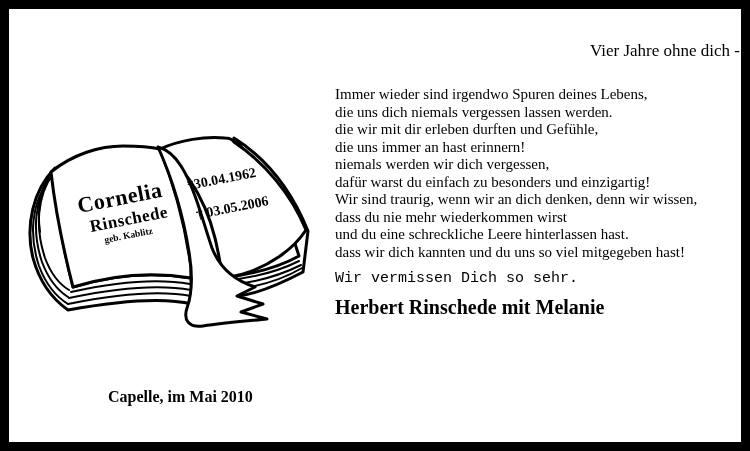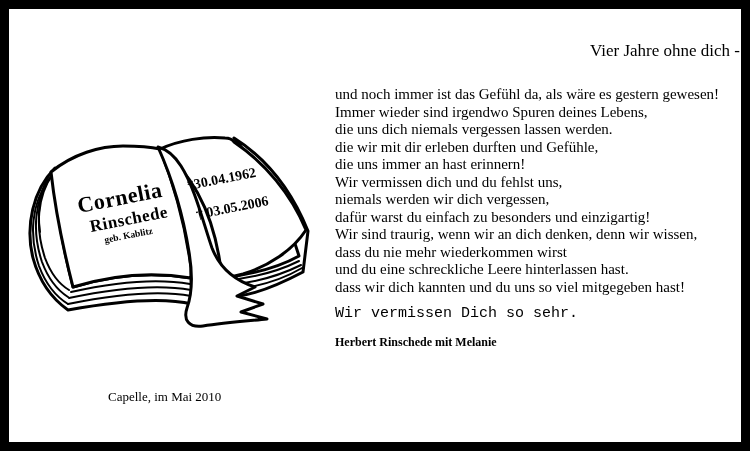--- a/index.html
+++ b/index.html
@@ -66,31 +66,32 @@
     font-size: 15px;
     line-height: 17.5px;
   }
   .memorial-closing {
     font-size: 15px;
     line-height: 17.5px;
     margin-top: 9px;
     font-family: Liberation Mono, monospace;
   }
   .memorial-signature {
-    font-size: 12px;
+    font-size: 20px;
     line-height: 21px;
     font-weight: bold;
     margin-top: 9px;
   }
   .footer-place-date {
     position: absolute;
     left: 108px;
     top: 387px;
-    font-size: 13px;
+    font-size: 16px;
     line-height: 20px;
+    font-weight: bold;
   }
 </style>
 </head>
 <body>
 
 <div class="page">
 
   <div class="frame"></div>
 
   <div class="book-area">
@@ -141,26 +142,24 @@
 
       <text class="book-date" x="163" y="72" transform="rotate(-11 163 72)">*30.04.1962</text>
       <text class="book-date" x="172" y="101" transform="rotate(-11 172 101)">† 03.05.2006</text>
     </svg>
   </div>
 
   <div class="memorial-text">
     <div class="memorial-title">Vier Jahre ohne dich -</div>
 
     <div class="memorial-body">
-      <div>und noch immer ist das Gefühl da, als wäre es gestern gewesen!</div>
       <div>Immer wieder sind irgendwo Spuren deines Lebens,</div>
       <div>die uns dich niemals vergessen lassen werden.</div>
       <div>die wir mit dir erleben durften und Gefühle,</div>
       <div>die uns immer an hast erinnern!</div>
-      <div>Wir vermissen dich und du fehlst uns,</div>
       <div>niemals werden wir dich vergessen,</div>
       <div>dafür warst du einfach zu besonders und einzigartig!</div>
       <div>Wir sind traurig, wenn wir an dich denken, denn wir wissen,</div>
       <div>dass du nie mehr wiederkommen wirst</div>
       <div>und du eine schreckliche Leere hinterlassen hast.</div>
       <div>dass wir dich kannten und du uns so viel mitgegeben hast!</div>
     </div>
 
     <div class="memorial-closing">Wir vermissen Dich so sehr.</div>
 

